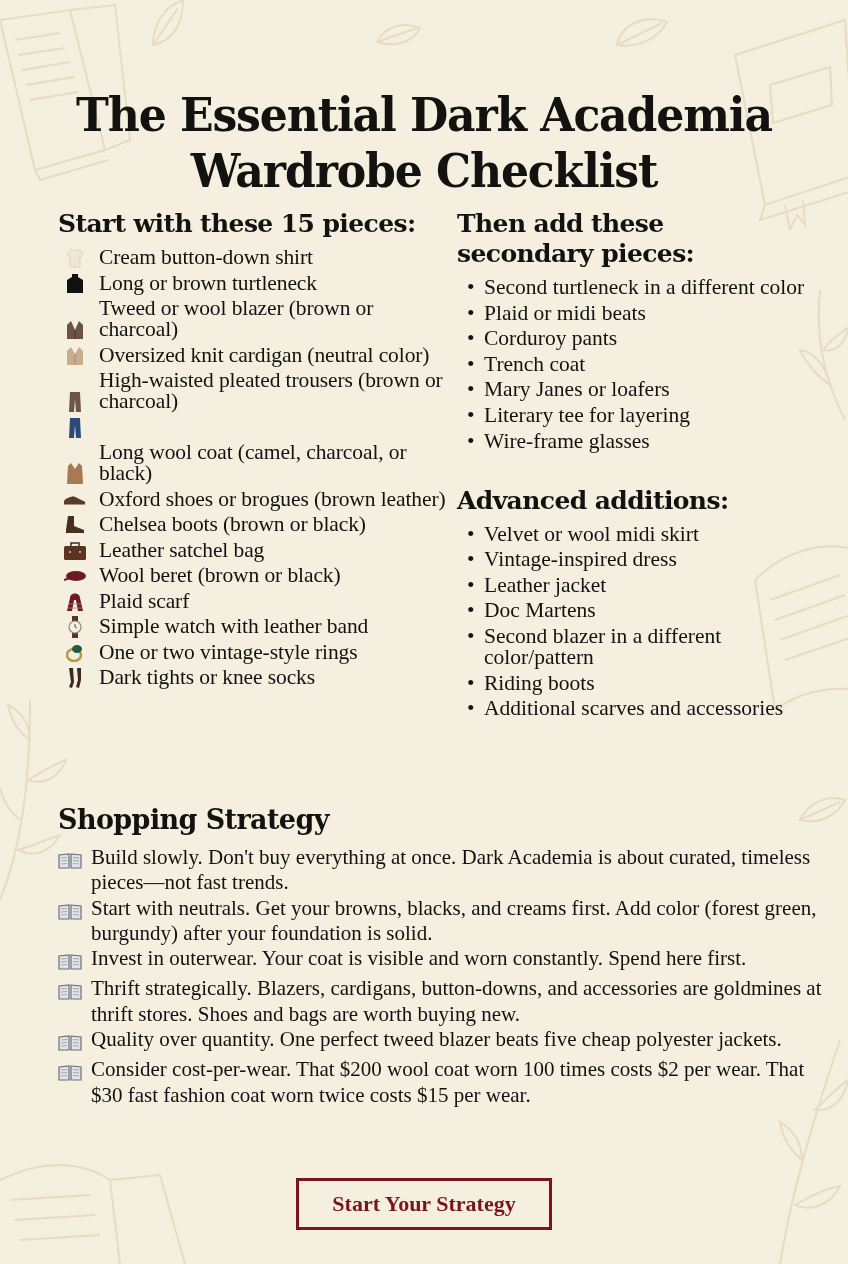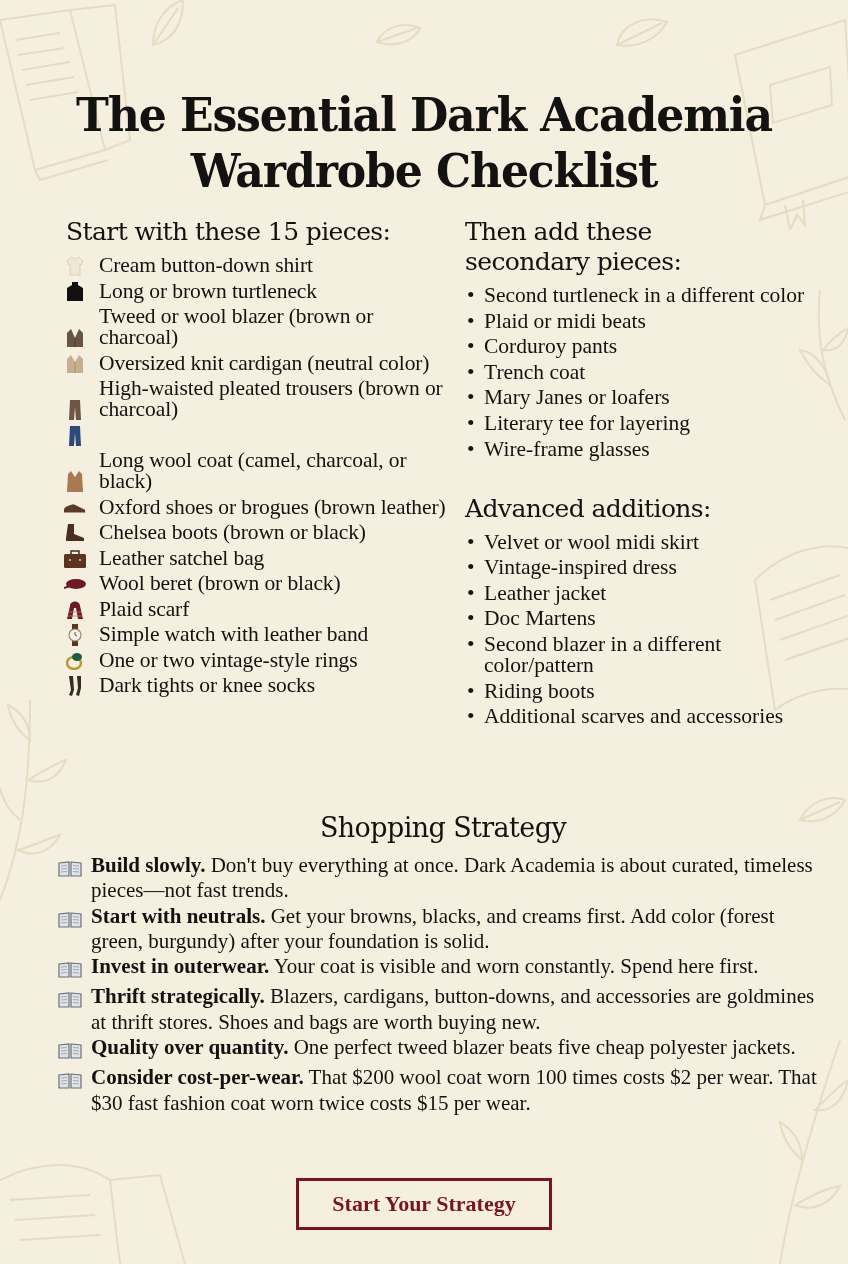--- a/index.html
+++ b/index.html
@@ -15,22 +15,22 @@
   .title {
     position: absolute; left: 0; right: 0; top: 56px;
     text-align: center;
     font-family: "DejaVu Serif", "Liberation Serif", serif;
     font-weight: bold; font-size: 46px; line-height: 56px;
     letter-spacing: -1.2px;
     transform: scaleX(0.96);
   }
   .section-head {
     font-family: "DejaVu Serif", serif;
-    font-weight: normal; font-size: 25px; line-height: 30px;
-    letter-spacing: -0.6px; margin: 8px;
+    font-weight: bold; font-size: 25px; line-height: 30px;
+    letter-spacing: -0.6px; margin: 0;
   }
   .col-left { position: absolute; left: 58px; top: 209px; width: 395px; }
   .col-right { position: absolute; left: 457px; top: 209px; width: 385px; }
   .list { list-style: none; margin: 8px 0 0 0; padding: 0; }
   .item {
     display: flex; align-items: flex-end;
     font-family: "Liberation Serif", serif;
     font-size: 21.5px; line-height: 21px; margin-bottom: 4.5px;
     letter-spacing: -0.1px;
   }
@@ -45,21 +45,21 @@
   }
   .bullets .dot { width: 27px; flex: 0 0 27px; padding-left: 10px; box-sizing: border-box; }
   .adv { margin-top: 34px; }
   .strategy { position: absolute; left: 58px; top: 803px; width: 770px; }
   .strat-list { list-style: none; padding: 0; margin: 8px 0 0 0; }
   .strat {
     display: flex; font-family: "Liberation Serif", serif;
     font-size: 21px; line-height: 25.3px; margin-bottom: 0;
   }
   .strat .book { width: 33px; flex: 0 0 33px; padding-top: 5px; }
-  .strat b { font-weight: bold; }
+  .strat b { font-weight: normal; }
   .cta {
     position: absolute; left: 296px; top: 1178px; width: 256px; height: 52px;
     box-sizing: border-box; border: 3px solid #7a1421; background: transparent;
     color: #7a1421; font-family: "Liberation Serif", serif; font-weight: bold;
     font-size: 22px; display: flex; align-items: center; justify-content: center;
     cursor: pointer; padding: 0;
   }
 </style>
 </head>
 <body>
@@ -321,21 +321,21 @@
         </li>
       <li class="b">
           <span class="dot">•</span>
           <span>Additional scarves and accessories</span>
         </li>
     </ul>
   </div>
 </div>
 
 <div class="strategy">
-  <h2 class="section-head" style="font-size:27px;line-height:34px;text-align:center;">Shopping Strategy</h2>
+  <h2 class="section-head" style="font-size:27px;line-height:34px;">Shopping Strategy</h2>
   <ul class="strat-list">
     <li class="strat">
       <span class="book"><svg width="24" height="16" viewBox="0 0 24 16">
             <path d="M1 2 L11 1 L11 15 L1 15 Z M13 1 L23 2 L23 15 L13 15 Z" fill="#dfe3ea" stroke="#6a6e78" stroke-width="1.2"></path>
             <path d="M3 5 L9 4.5 M3 8 L9 7.5 M3 11 L9 10.5 M15 4.5 L21 5 M15 7.5 L21 8 M15 10.5 L21 11" stroke="#8a8e98" stroke-width="0.7"></path>
           </svg></span>
       <span><b>Build slowly.</b><span> Don't buy everything at once. Dark Academia is about curated, timeless pieces—not fast trends.</span></span>
     </li>
     <li class="strat">
       <span class="book"><svg width="24" height="16" viewBox="0 0 24 16">

